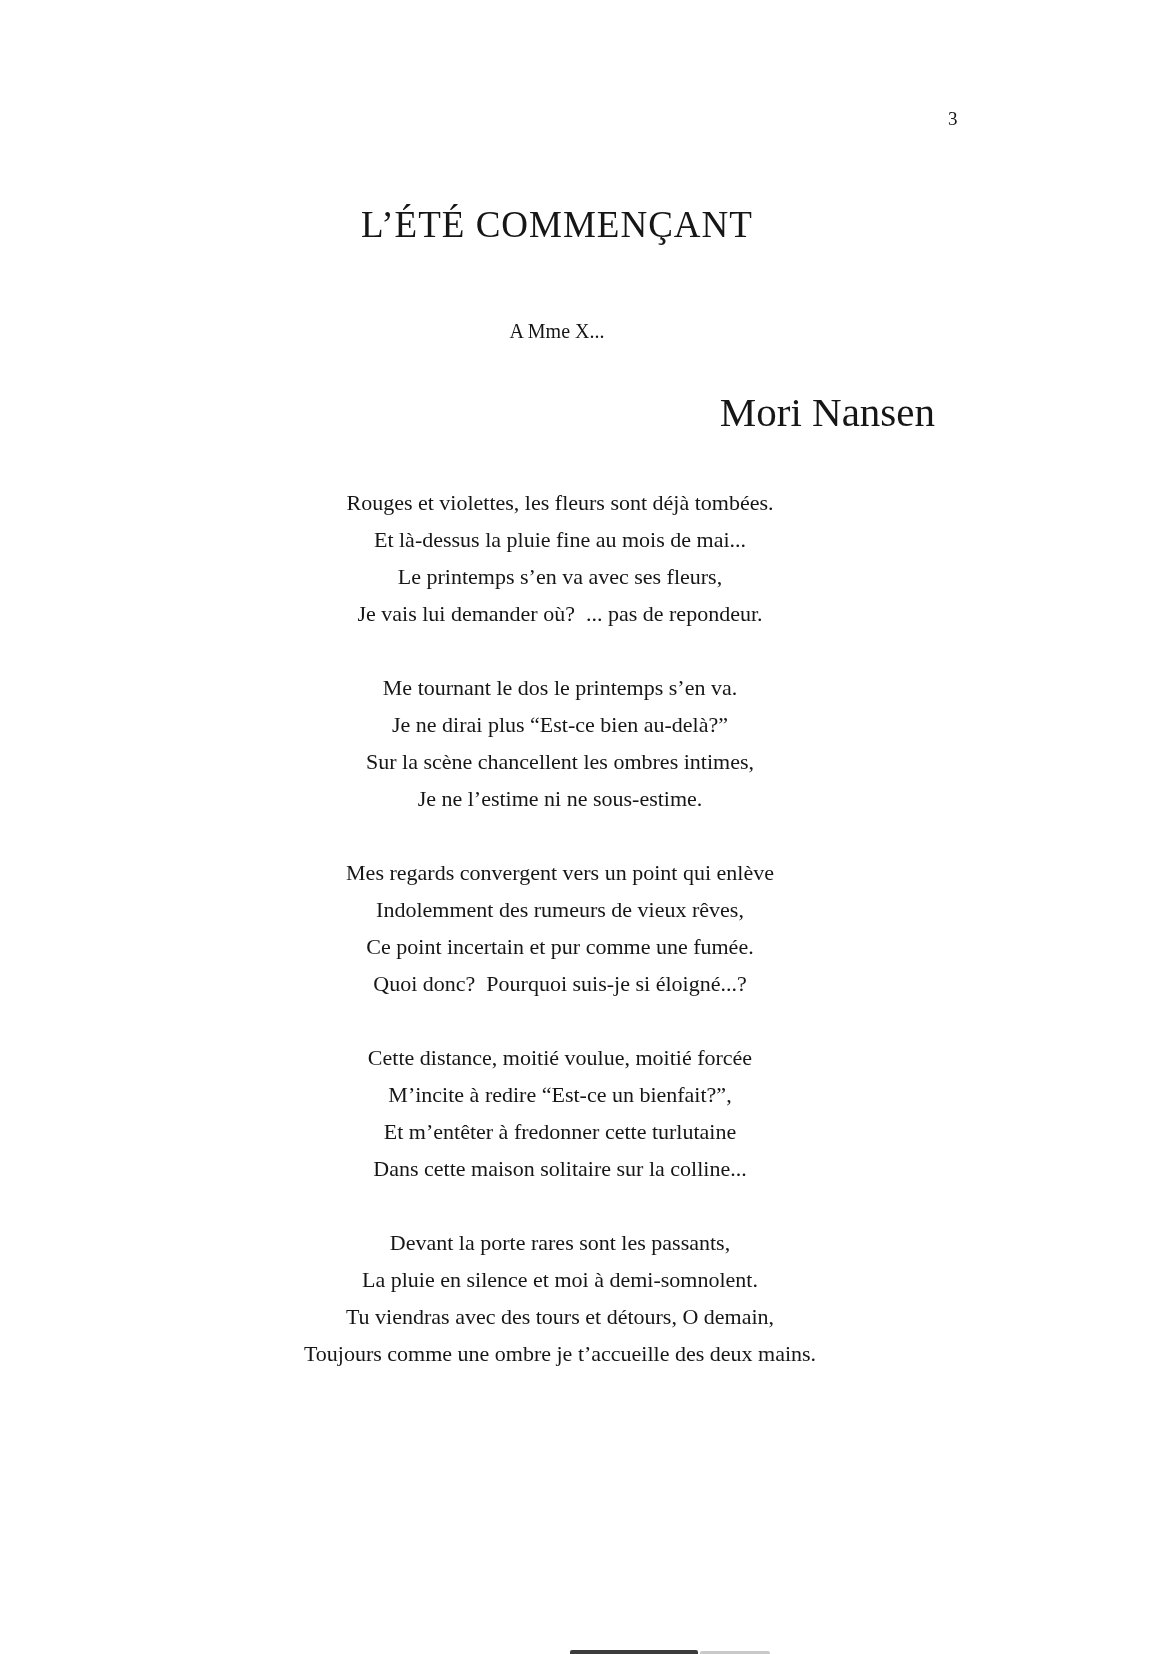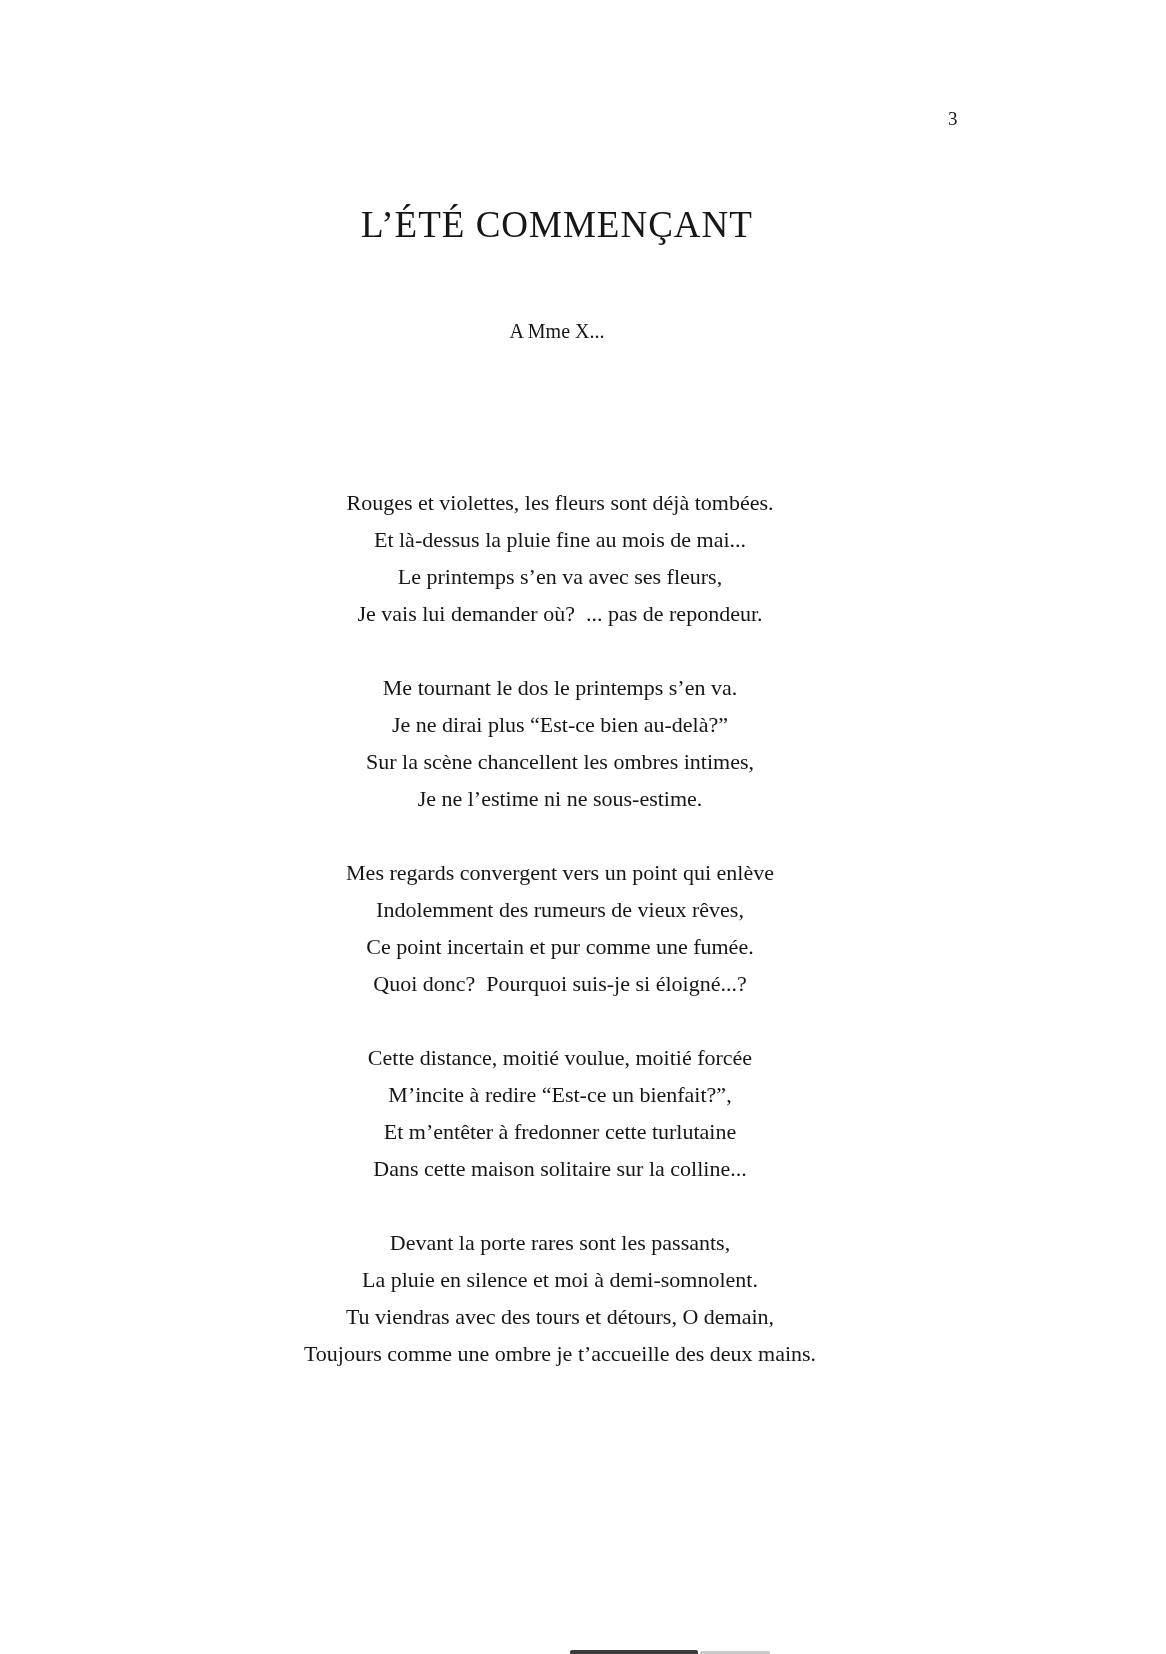--- a/index.html
+++ b/index.html
@@ -94,20 +94,21 @@
 <body>
 
 <div class="page">
 
   <div class="page-number">3</div>
 
   <h1 class="title">L’ÉTÉ COMMENÇANT</h1>
 
   <div class="dedication">A Mme X...</div>
 
+  <h2 class="author">Mori Nansen</h2>
 
   <div class="poem">
 
     <div class="stanza">
       <div class="poem-line">Rouges et violettes, les fleurs sont déjà tombées.</div>
       <div class="poem-line">Et là-dessus la pluie fine au mois de mai...</div>
       <div class="poem-line">Le printemps s’en va avec ses fleurs,</div>
       <div class="poem-line">Je vais lui demander où?  ... pas de repondeur.</div>
     </div>
 

